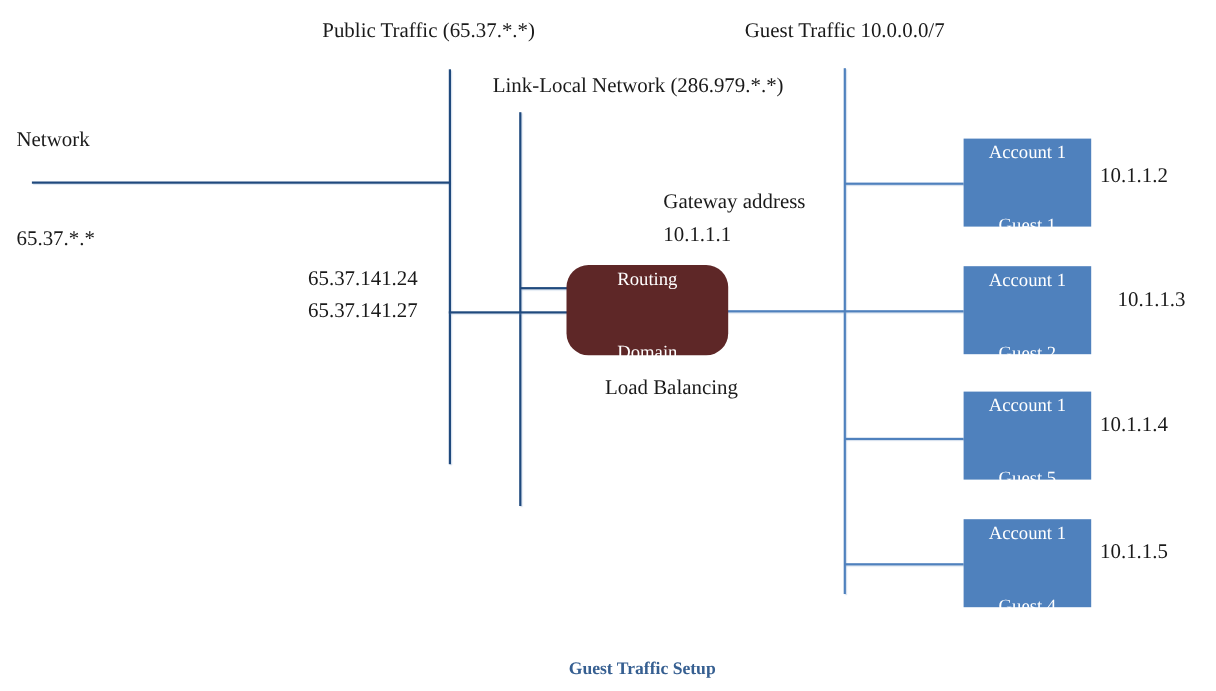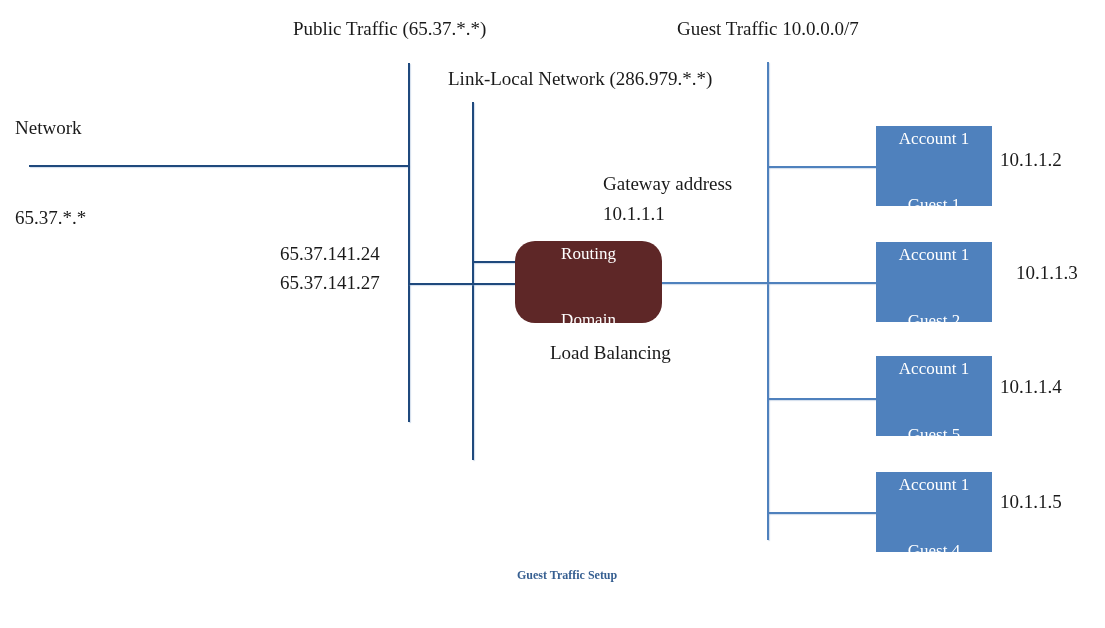--- a/index.html
+++ b/index.html
@@ -21,22 +21,22 @@
   .dark{background:var(--dark-line);}
   .light{background:var(--light-line);}
   .node{
     position:absolute;display:flex;flex-direction:column;align-items:center;justify-content:space-between;
     color:#ffffff;font-size:17px;line-height:26px;text-align:center;gap:40px;
   }
   .guest-box{left:876px;width:116px;height:80px;background:var(--guest-box-fill);}
   .routing-box{left:515px;top:241px;width:147px;height:82px;background:var(--routing-box-fill);border-radius:20px;}
   .multiline{line-height:30px;}
   .caption{
-    position:absolute;left:517px;top:568px;width:160px;
-    font-size:12px;font-weight:bold;color:var(--caption-color);white-space:nowrap;
+    position:absolute;left:517px;top:600px;width:160px;
+    font-size:16px;font-weight:bold;color:var(--caption-color);white-space:nowrap;
   }
 </style>
 </head>
 <body>
 
 <div class="canvas">
 
   <div class="lbl" style="left:293px;top:18px;">Public Traffic (65.37.*.*)</div>
   <div class="lbl" style="left:677px;top:18px;">Guest Traffic 10.0.0.0/7</div>
   <div class="lbl" style="left:448px;top:68px;">Link-Local Network (286.979.*.*)</div>

